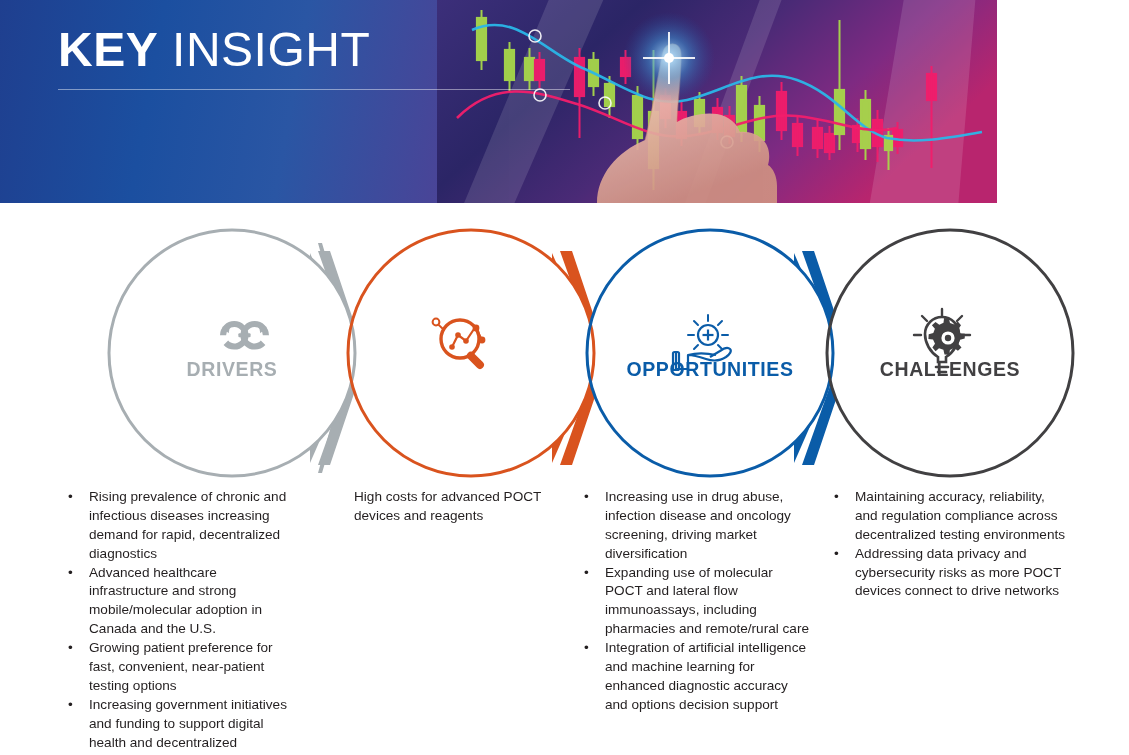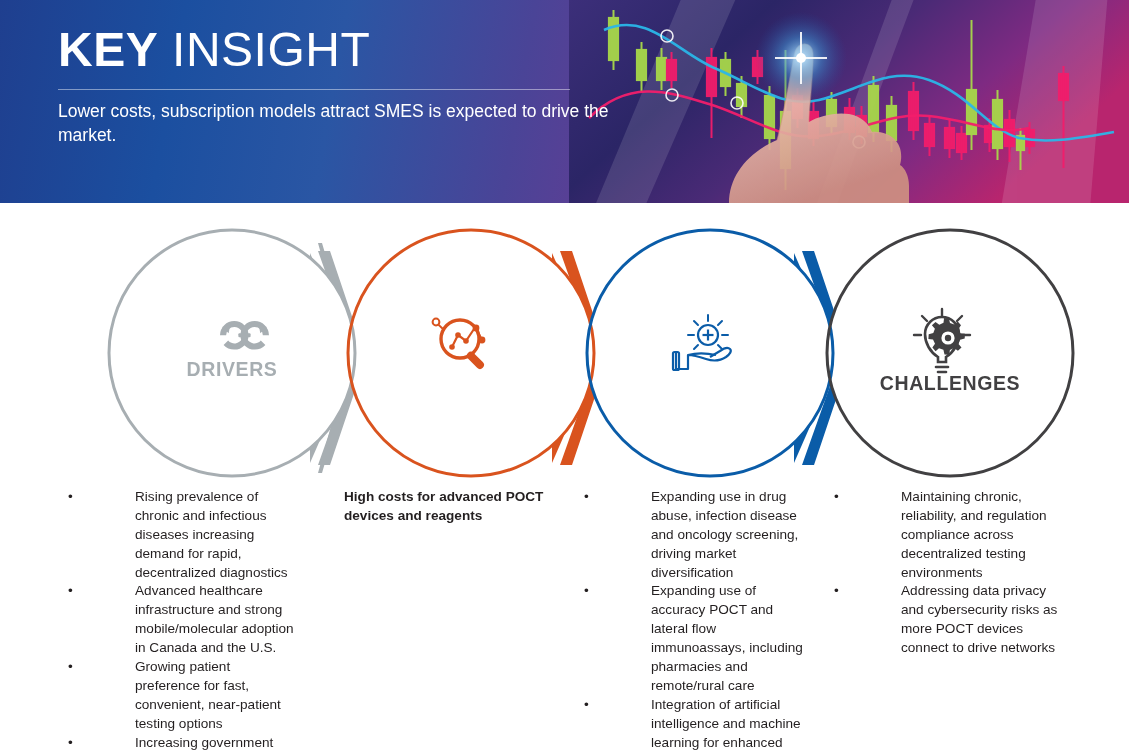--- a/index.html
+++ b/index.html
@@ -10,21 +10,21 @@
     width: 1129px; height: 755px;
     position: relative;
     overflow: hidden;
     font-family: "Liberation Sans", sans-serif;
   }
 
   
   .header {
     position: absolute;
     left: 0; top: 0;
-    width: 1129px; height: 203px;
+    width: 997px; height: 203px;
     overflow: hidden;
     background: linear-gradient(100deg,
         #1f3f8f 0%,
         #1b4fa0 16%,
         #2a56a4 30%,
         #4a4497 46%,
         #6a3a93 60%,
         #8a2f8c 74%,
         #a8297f 86%,
         #b8256e 100%);
@@ -90,36 +90,36 @@
     width: 1129px; height: 267px;
   }
   .col {
     position: absolute;
     top: 0;
     font-size: 13.6px;
     line-height: 1.39;
     color: #231f20;
   }
   .col-1 { left: 68px;  width: 228px; }
-  .col-2 { left: 344px; width: 224px; font-weight: bold; }
+  .col-2 { left: 354px; width: 224px; }
   .col-3 { left: 584px; width: 226px; }
   .col-4 { left: 834px; width: 232px; }
 
   .bitem {
     display: flex;
     align-items: flex-start;
   }
   .bdot {
     flex: 0 0 auto;
     width: 21px;
     font-size: 13.6px;
     line-height: 1.39;
     color: #231f20;
   }
-  .btext { flex: 1 1 auto; margin-left: 46px; }
+  .btext { flex: 1 1 auto; }
   .pitem { margin: 0; }
 </style>
 </head>
 <body>
 
 <div class="header">
 
   <div class="hdr-art">
     <svg width="560" height="203" viewBox="0 0 560 203" xmlns="http://www.w3.org/2000/svg">
       <defs>
@@ -244,21 +244,20 @@
       </g>
     </svg>
   </div>
 
   <div class="hdr-title">
     <span class="b">KEY</span><span class="l"> INSIGHT</span>
   </div>
 
   <div class="hdr-rule"></div>
 
-  <div class="hdr-sub">Lower costs, subscription models attract SMES is expected to drive the market.</div>
 </div>
 
 <div class="circles">
   <svg width="1129" height="290" viewBox="0 0 1129 290" xmlns="http://www.w3.org/2000/svg">
 
     <g>
       <path d="M 318,270 L 350,155 L 318,40 L 322,40 L 356,155 L 322,270 Z" fill="#a7aeb2"></path>
       <polygon points="318,48 356,155 318,262 330,262 366,155 330,48" fill="#a7aeb2"></polygon>
       <path d="M 560,48 L 598,155 L 560,262 L 572,262 L 608,155 L 572,48 Z" fill="#d9531e"></path>
       <path d="M 802,48 L 840,155 L 802,262 L 814,262 L 850,155 L 814,48 Z" fill="#0a5ca8"></path>
@@ -358,21 +357,22 @@
       </g>
       <g fill="#414042">
         <path d="M 38,16 l 4.4,1.6 3.4,-3 3.2,3.6 -2.6,3.8 2,4.2 4.6,0.6 -0.3,4.8 -4.6,1.1 -1.6,4.4 3,3.4 -3.6,3.2 -3.8,-2.6 -4.2,2 -0.6,4.6 -4.8,-0.3 -1.1,-4.6 -4.4,-1.6 -3.4,3 -3.2,-3.6 2.6,-3.8 -2,-4.2 -4.6,-0.6 0.3,-4.8 4.6,-1.1 1.6,-4.4 -3,-3.4 3.6,-3.2 3.8,2.6 4.2,-2 0.6,-4.6 4.8,0.3 z"></path>
       </g>
       <circle cx="36" cy="31" r="6.6" fill="#ffffff"></circle>
       <circle cx="36" cy="31" r="3.2" fill="#414042"></circle>
     </g>
   </svg>
 
   <div class="circ-label" style="left:132px; top:155px; width:200px; color:#a7aeb2;">DRIVERS</div>
-  <div class="circ-label" style="left:850px; top:169px; width:200px; color:#414042;">CHALLENGES</div>
+  <div class="circ-label" style="left:600px; top:155px; width:220px; color:#0a5ca8;">OPPORTUNITIES</div>
+  <div class="circ-label" style="left:850px; top:155px; width:200px; color:#414042;">CHALLENGES</div>
 </div>
 
 <div class="cols">
   <div class="col col-1">
       <div class="bitem">
         <span class="bdot">•</span>
         <span class="btext">Rising prevalence of chronic and infectious diseases increasing demand for rapid, decentralized diagnostics</span>
       </div>
       <div class="bitem">
         <span class="bdot">•</span>
@@ -386,34 +386,34 @@
         <span class="bdot">•</span>
         <span class="btext">Increasing government initiatives and funding to support digital health and decentralized diagnostics</span>
       </div>
     </div>
   <div class="col col-2">
       <p class="pitem">High costs for advanced POCT devices and reagents</p>
     </div>
   <div class="col col-3">
       <div class="bitem">
         <span class="bdot">•</span>
-        <span class="btext">Expanding use in drug abuse, infection disease and oncology screening, driving market diversification</span>
-      </div>
-      <div class="bitem">
-        <span class="bdot">•</span>
-        <span class="btext">Expanding use of accuracy POCT and lateral flow immunoassays, including pharmacies and remote/rural care</span>
+        <span class="btext">Increasing use in drug abuse, infection disease and oncology screening, driving market diversification</span>
+      </div>
+      <div class="bitem">
+        <span class="bdot">•</span>
+        <span class="btext">Expanding use of molecular POCT and lateral flow immunoassays, including pharmacies and remote/rural care</span>
       </div>
       <div class="bitem">
         <span class="bdot">•</span>
         <span class="btext">Integration of artificial intelligence and machine learning for enhanced diagnostic accuracy and options decision support</span>
       </div>
     </div>
   <div class="col col-4">
       <div class="bitem">
         <span class="bdot">•</span>
-        <span class="btext">Maintaining chronic, reliability, and regulation compliance across decentralized testing environments</span>
+        <span class="btext">Maintaining accuracy, reliability, and regulation compliance across decentralized testing environments</span>
       </div>
       <div class="bitem">
         <span class="bdot">•</span>
         <span class="btext">Addressing data privacy and cybersecurity risks as more POCT devices connect to drive networks</span>
       </div>
     </div>
 </div>
 
 </body></html>

